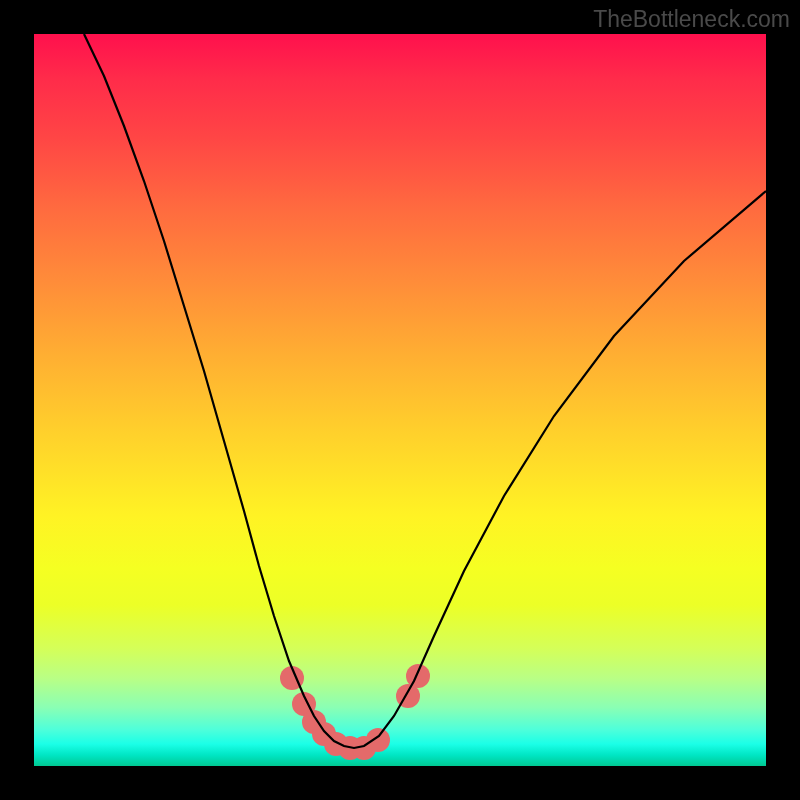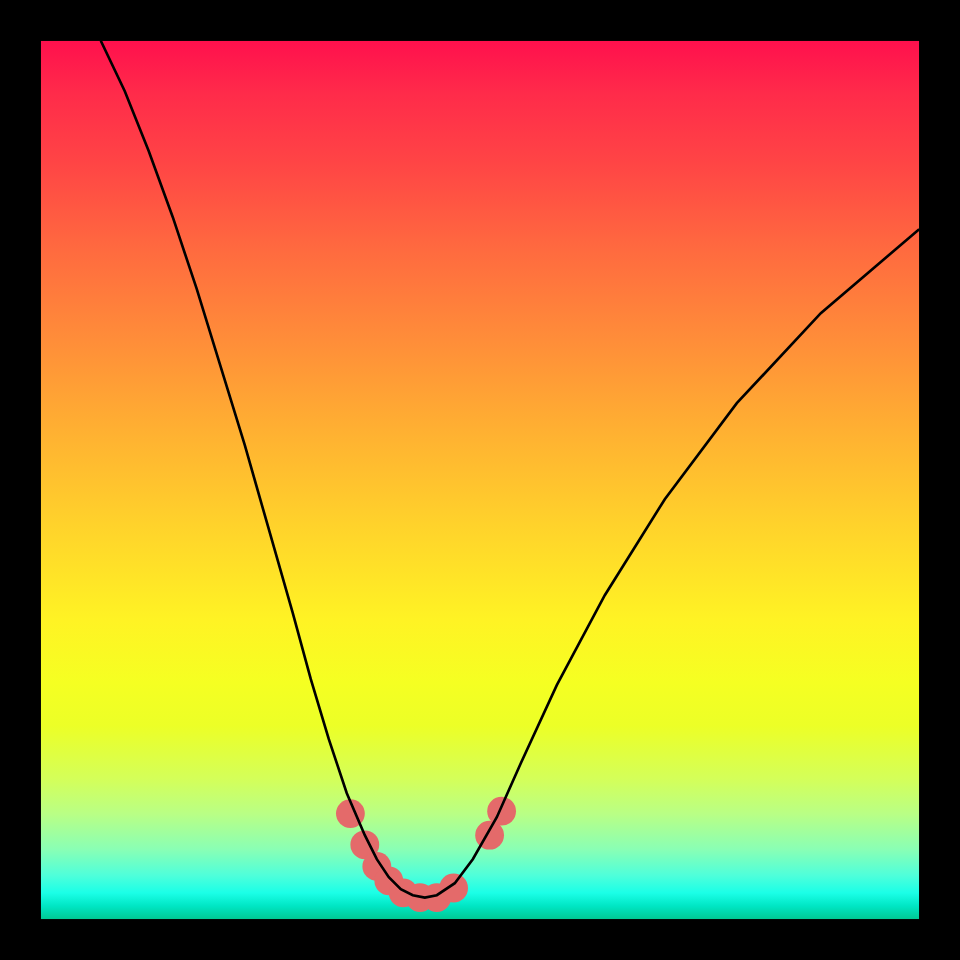--- a/index.html
+++ b/index.html
@@ -90,14 +90,15 @@
           <circle cx="316" cy="714" r="12" fill="#e46a6a"></circle>
           <circle cx="330" cy="714" r="12" fill="#e46a6a"></circle>
           <circle cx="344" cy="706" r="12" fill="#e46a6a"></circle>
           <circle cx="374" cy="662" r="12" fill="#e46a6a"></circle>
           <circle cx="384" cy="642" r="12" fill="#e46a6a"></circle>
         </g>
       <path id="curve-path" fill="none" stroke="#000000" stroke-width="2.2" d="M50 0 L70 42 L90 92 L110 147 L130 207 L150 272 L170 337 L190 407 L210 477 L225 532 L240 582 L255 627 L270 662 L280 682 L290 697 L300 707 L310 712 L320 714 L330 712 L345 702 L360 682 L380 647 L400 602 L430 537 L470 462 L520 382 L580 302 L650 227 L732 157"></path>
     </svg>
   </div>
 
+  <div class="attribution">TheBottleneck.com</div>
 
 </div>
 
 </body></html>

